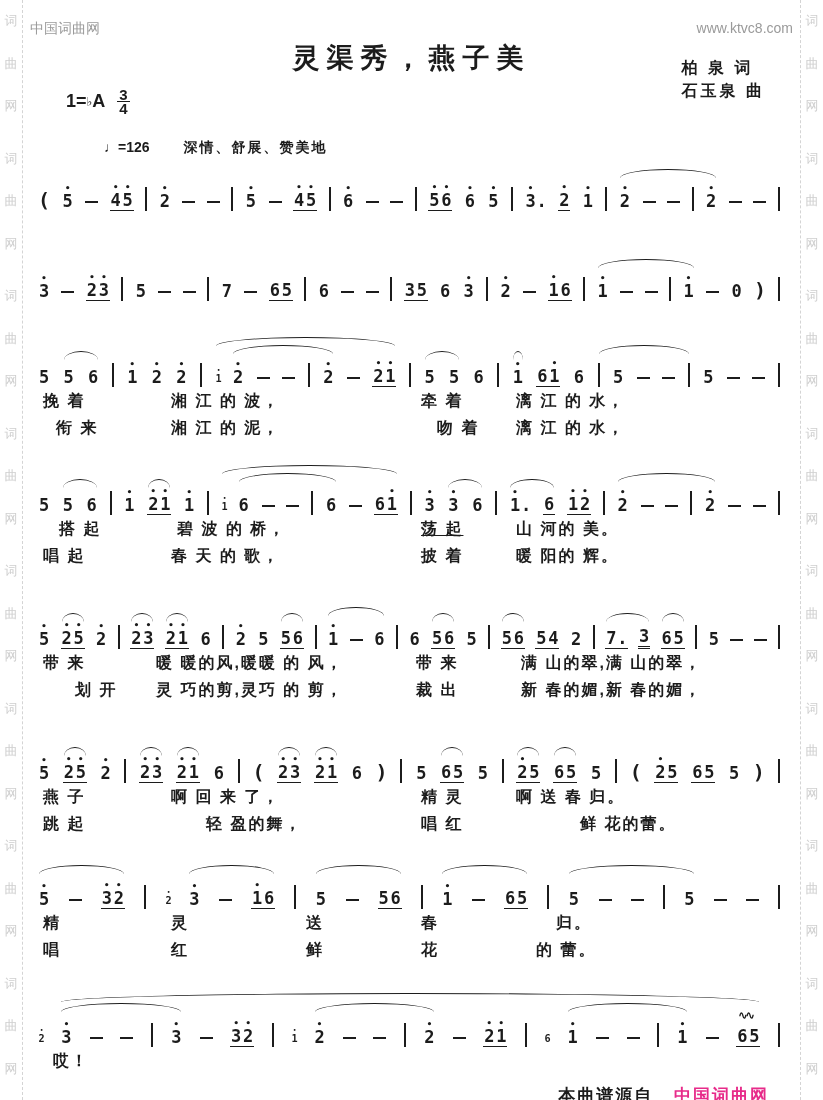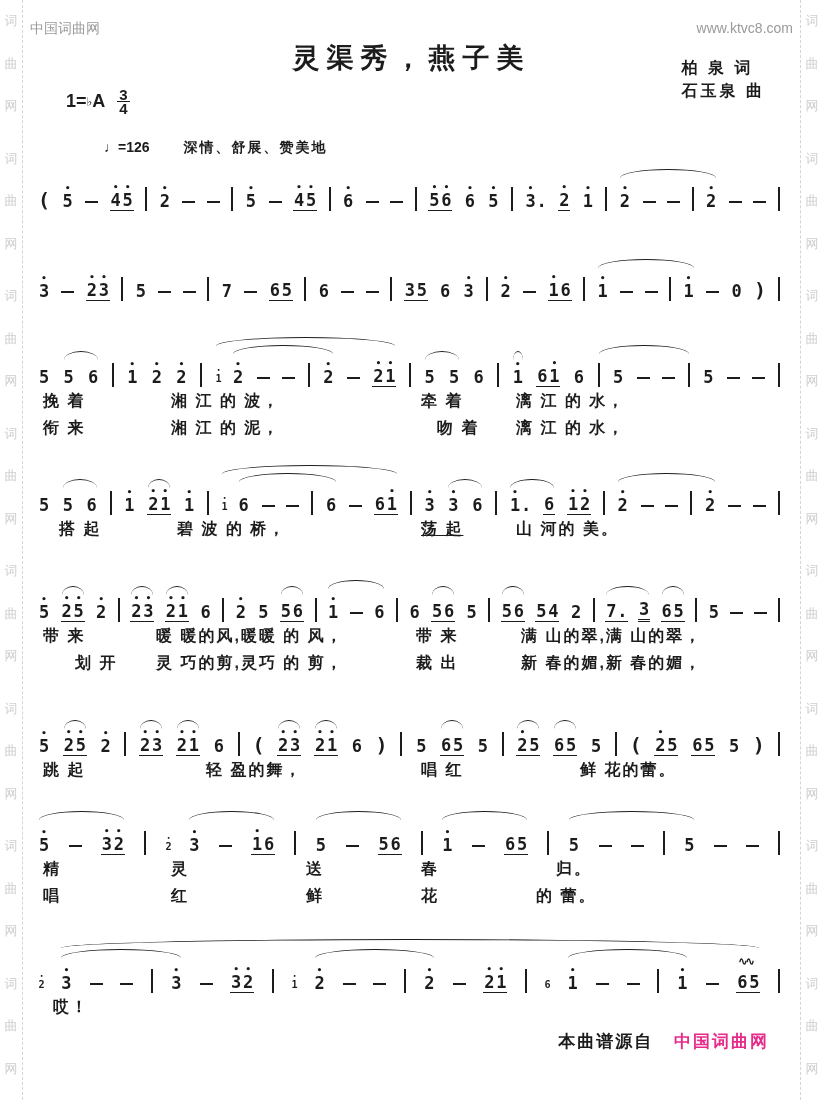--- a/index.html
+++ b/index.html
@@ -616,21 +616,21 @@
             <span class="arc" style="left: 475px; width: 10px; top: 6px;"></span>
             <span class="arc" style="left: 561px; width: 90px; top: 0px;"></span>
           </div>
           <div class="lyric-row">
             <span class="lyric" style="left: 5px;">挽 着</span>
             <span class="lyric" style="left: 133px;">湘 江 的 波，</span>
             <span class="lyric" style="left: 383px;">牵 着</span>
             <span class="lyric" style="left: 478px;">漓 江 的 水，</span>
           </div>
           <div class="lyric-row">
-            <span class="lyric" style="left: 5px; text-align: right;">衔 来</span>
+            <span class="lyric" style="left: 18px; text-align: right;">衔 来</span>
             <span class="lyric" style="left: 133px;">湘 江 的 泥，</span>
             <span class="lyric" style="left: 399px;">吻 着</span>
             <span class="lyric" style="left: 478px;">漓 江 的 水，</span>
           </div>
         </div>
         <div class="system sys4">
           <div class="note-row">
             <span class="note">
               <span class="chs">
                 <span class="ch">
@@ -812,20 +812,26 @@
             <span class="arc" style="left: 184px; width: 175px; top: -8px;"></span>
             <span class="arc" style="left: 410px; width: 34px; top: 6px;"></span>
             <span class="arc" style="left: 472px; width: 44px; top: 6px;"></span>
             <span class="arc" style="left: 580px; width: 97px; top: 0px;"></span>
           </div>
           <div class="lyric-row">
             <span class="lyric" style="left: 21px;">搭 起</span>
             <span class="lyric" style="left: 133px; margin-left: 6px;">碧 波 的 桥，</span>
             <span class="lyric" style="left: 383px; text-decoration: underline;">荡 起</span>
             <span class="lyric" style="left: 478px;">山 河的 美。</span>
+          </div>
+          <div class="lyric-row">
+            <span class="lyric" style="left: 5px;">唱 起</span>
+            <span class="lyric" style="left: 133px;">春 天 的 歌，</span>
+            <span class="lyric" style="left: 383px;">披 着</span>
+            <span class="lyric" style="left: 478px;">暖 阳的 辉。</span>
           </div>
         </div>
         <div class="system sys5">
           <div class="note-row">
             <span class="note">
               <span class="chs">
                 <span class="ch">
                   <span class="odot">•</span>
                   <span class="dg">5</span>
                 </span>
@@ -1258,20 +1264,26 @@
             <span class="paren">)</span>
             <span class="bar"></span>
             <span class="arc" style="left: 26px; width: 22px; top: 6px;"></span>
             <span class="arc" style="left: 102px; width: 22px; top: 6px;"></span>
             <span class="arc" style="left: 139px; width: 22px; top: 6px;"></span>
             <span class="arc" style="left: 240px; width: 22px; top: 6px;"></span>
             <span class="arc" style="left: 277px; width: 22px; top: 6px;"></span>
             <span class="arc" style="left: 403px; width: 22px; top: 6px;"></span>
             <span class="arc" style="left: 479px; width: 22px; top: 6px;"></span>
             <span class="arc" style="left: 516px; width: 22px; top: 6px;"></span>
+          </div>
+          <div class="lyric-row">
+            <span class="lyric" style="left: 5px;">燕 子</span>
+            <span class="lyric" style="left: 133px;">啊 回 来 了，</span>
+            <span class="lyric" style="left: 383px;">精 灵</span>
+            <span class="lyric" style="left: 478px;">啊 送 春 归。</span>
           </div>
           <div class="lyric-row">
             <span class="lyric" style="left: 5px;">跳 起</span>
             <span class="lyric" style="left: 168px;">轻 盈的舞，</span>
             <span class="lyric" style="left: 383px;">唱 红</span>
             <span class="lyric" style="left: 518px; margin-left: 24px;">鲜 花的蕾。</span>
           </div>
         </div>
         <div class="system sys7">
           <div class="note-row">

